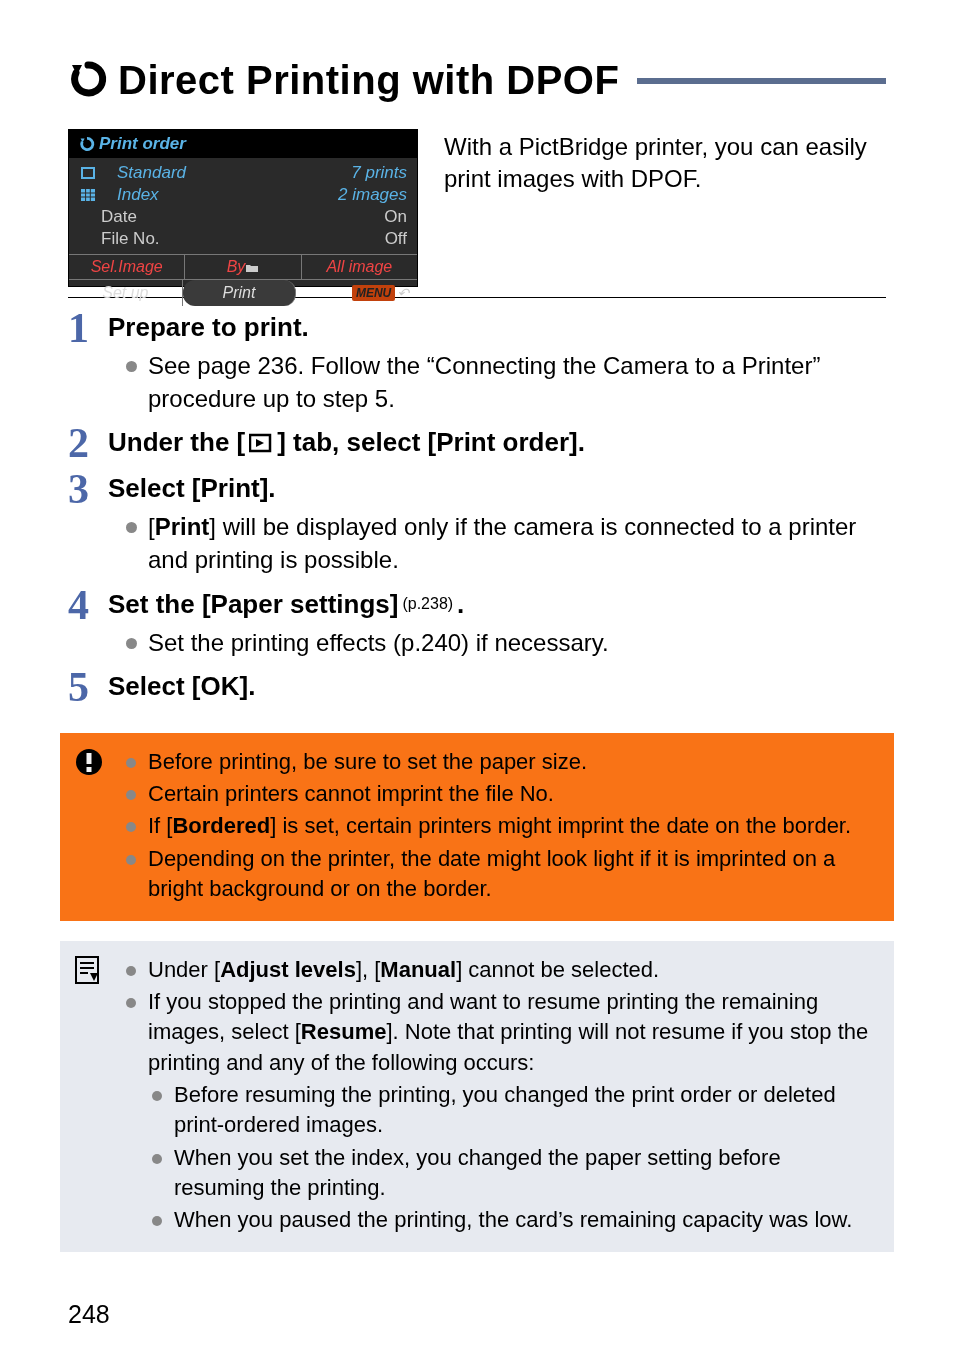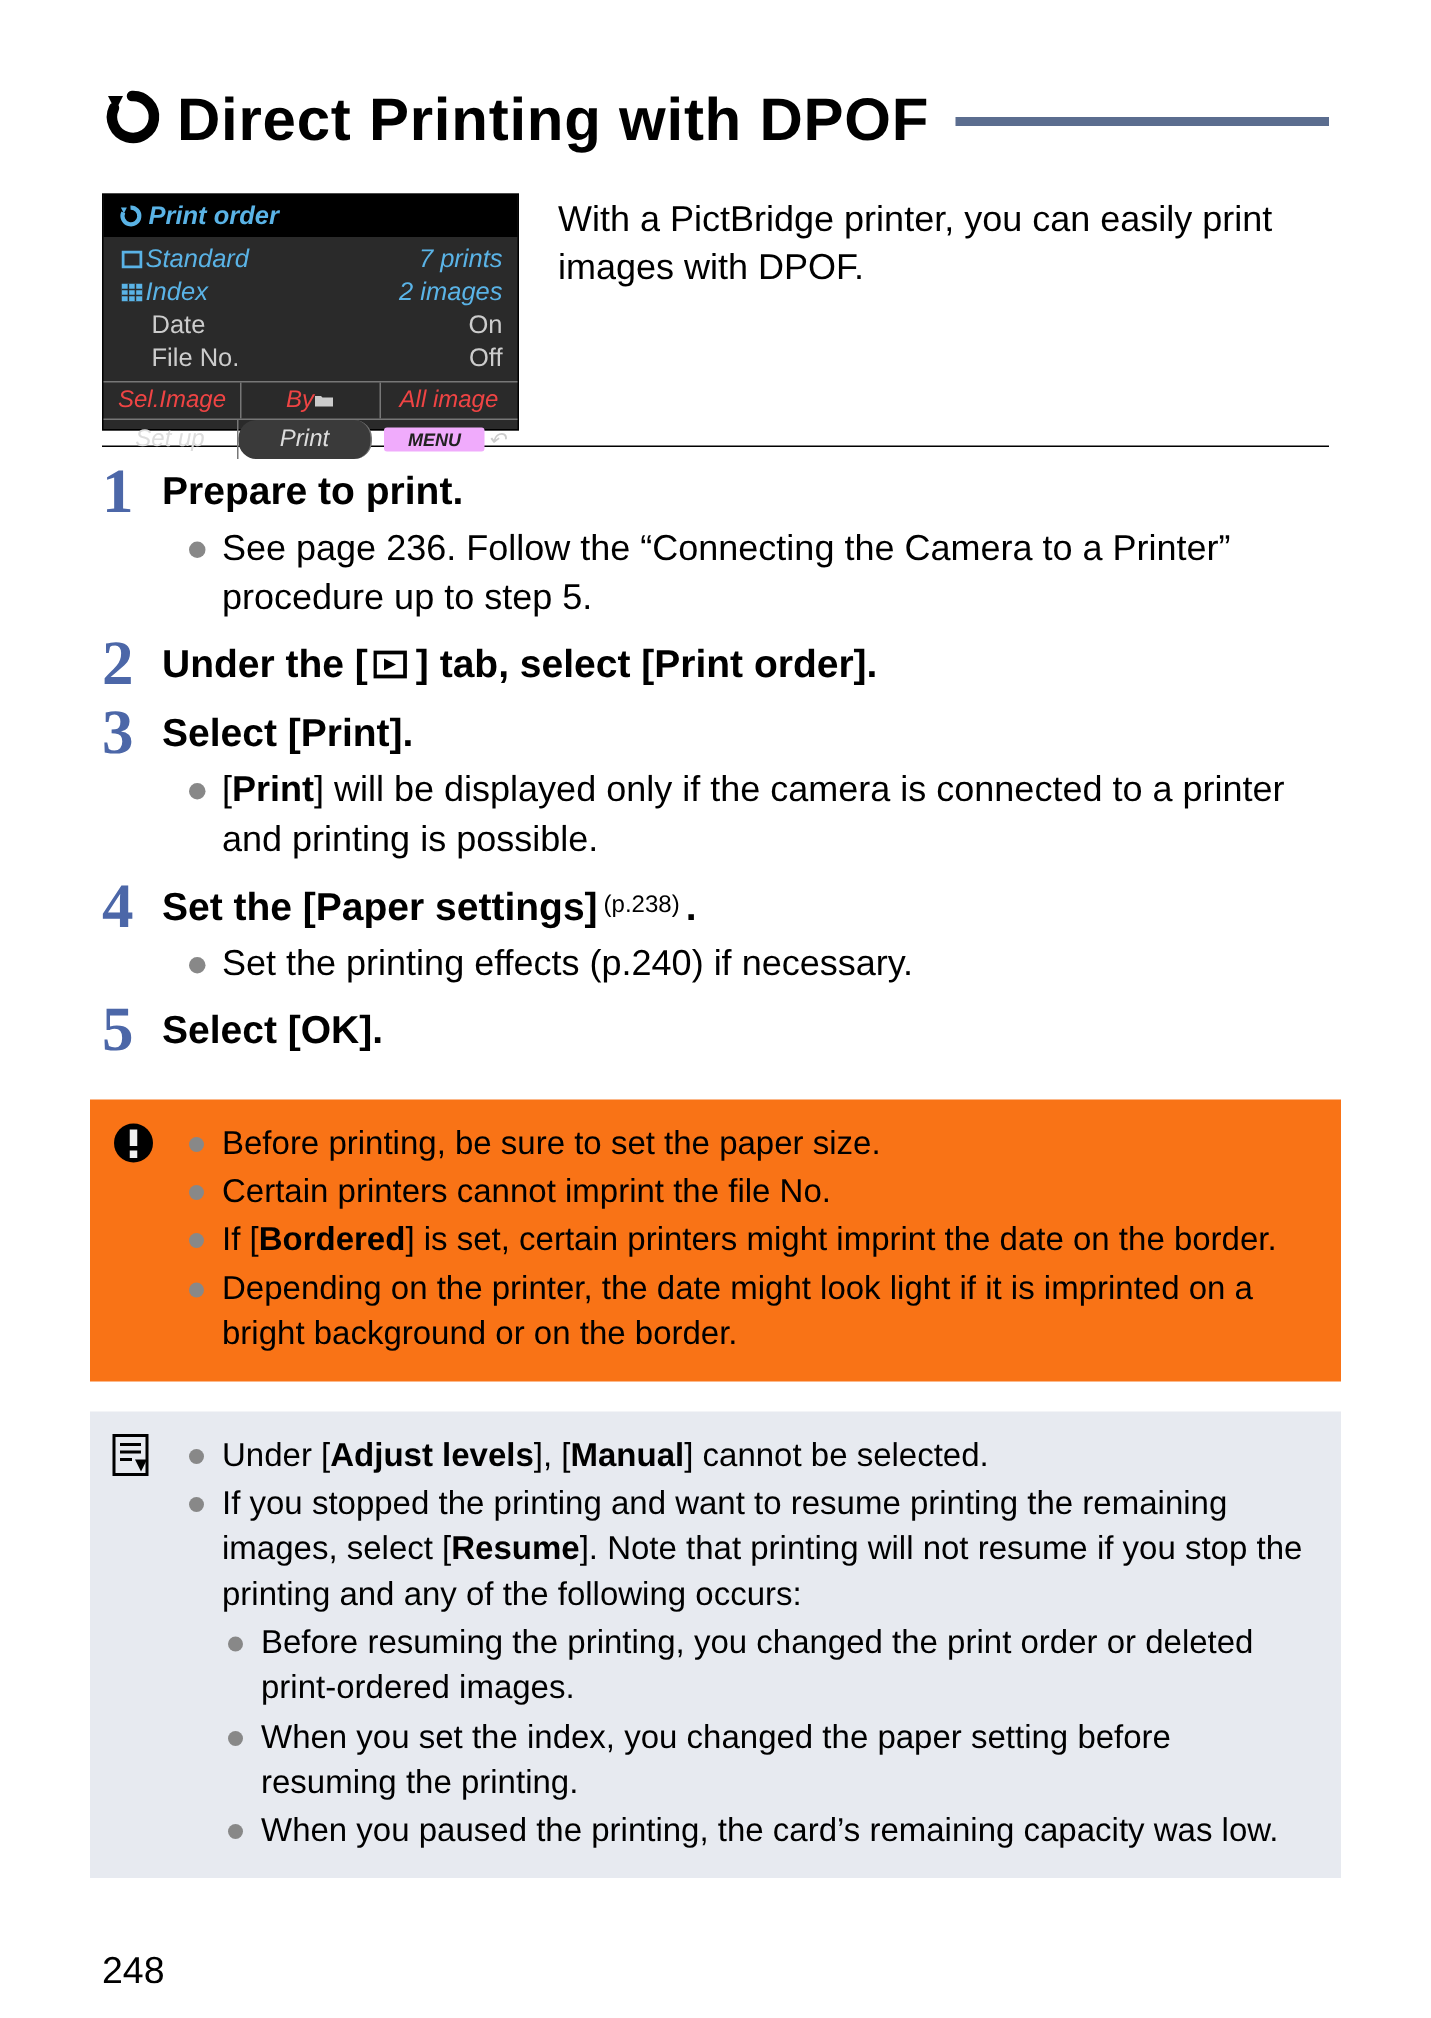--- a/index.html
+++ b/index.html
@@ -12,37 +12,37 @@
     padding: 58px 68px 40px 68px;
     color: #000;
   }
   .heading-row { display: flex; align-items: center; margin-bottom: 26px; }
   .heading-row .print-icon { margin-right: 10px; }
   .heading-row h1 { font-size: 40px; font-weight: bold; letter-spacing: 0.5px; }
   .heading-row .rule { flex: 1; height: 6px; background: #5b6d8f; margin-left: 18px; }
 
   .intro-row { display: flex; gap: 26px; margin-bottom: 0; }
   .camscreen {
-    width: 278px; height: 158px; background: #2a2a2a; border: 1px solid #000;
+    width: 350px; height: 158px; background: #2a2a2a; border: 1px solid #000;
     color: #fff; font-size: 17px; position: relative;
   }
   .cs-title { background:#000; display:flex; align-items:center; padding:4px 10px; font-size:17px; color:#5ab3e6; font-style:italic; font-weight:bold;}
   .cs-title svg { margin-right:4px; }
   .cs-body { padding: 4px 10px 2px 12px; }
   .cs-row { display:flex; justify-content:space-between; color:#ccc; line-height:1.3; }
   .cs-row .cyan { color:#5ab3e6; font-style:italic; }
-  .cs-row .lbl { display:flex; align-items:center; gap:2px; }
+  .cs-row .lbl { display:flex; align-items:center; gap:22px; }
   .cs-tabs { display:flex; border-top:1px solid #777; margin-top:2px; }
   .cs-tabs div { flex:1; text-align:center; padding:3px 0; font-style:italic; color:#ef4444; border-right:1px solid #777; font-size:16px;}
   .cs-tabs div:last-child { border-right:none; }
   .cs-foot { display:flex; border-top:1px solid #777; }
   .cs-foot div { flex:1; text-align:center; padding:4px 0; color:#ddd; font-style:italic; font-size:16px; border-right:1px solid #777;}
   .cs-foot div:last-child { border-right:none; display:flex; align-items:center; justify-content:flex-end; padding-right:8px; gap:2px;}
   .cs-foot .print { background:#3a3a3a; border-radius:12px; }
-  .menu-pill { font-size:12px; background:#f0abfc; color:#222; padding:1px 16px; border-radius:2px; font-style:italic; font-weight:bold;}
+  .menu-pill { font-size:12px; background:#c2410c; color:#222; padding:1px 4px; border-radius:2px; font-style:italic; font-weight:bold;}
   .curve-arrow { font-size:14px; color:#ccc; }
 
   .intro-text { flex:1; font-size:24px; line-height:1.35; padding-top:2px; }
 
   .hr { border:none; border-top:1px solid #000; margin: 10px 0 8px 0; }
 
   .steps { margin-top: 4px; }
   .step { display:flex; margin-bottom: 2px; }
   .step-num { font-size:42px; font-weight:bold; color:#4c67a8; width:40px; line-height:1.05; font-family: Georgia, 'Times New Roman', serif; }
   .step-body { flex:1; padding-top:6px; }

